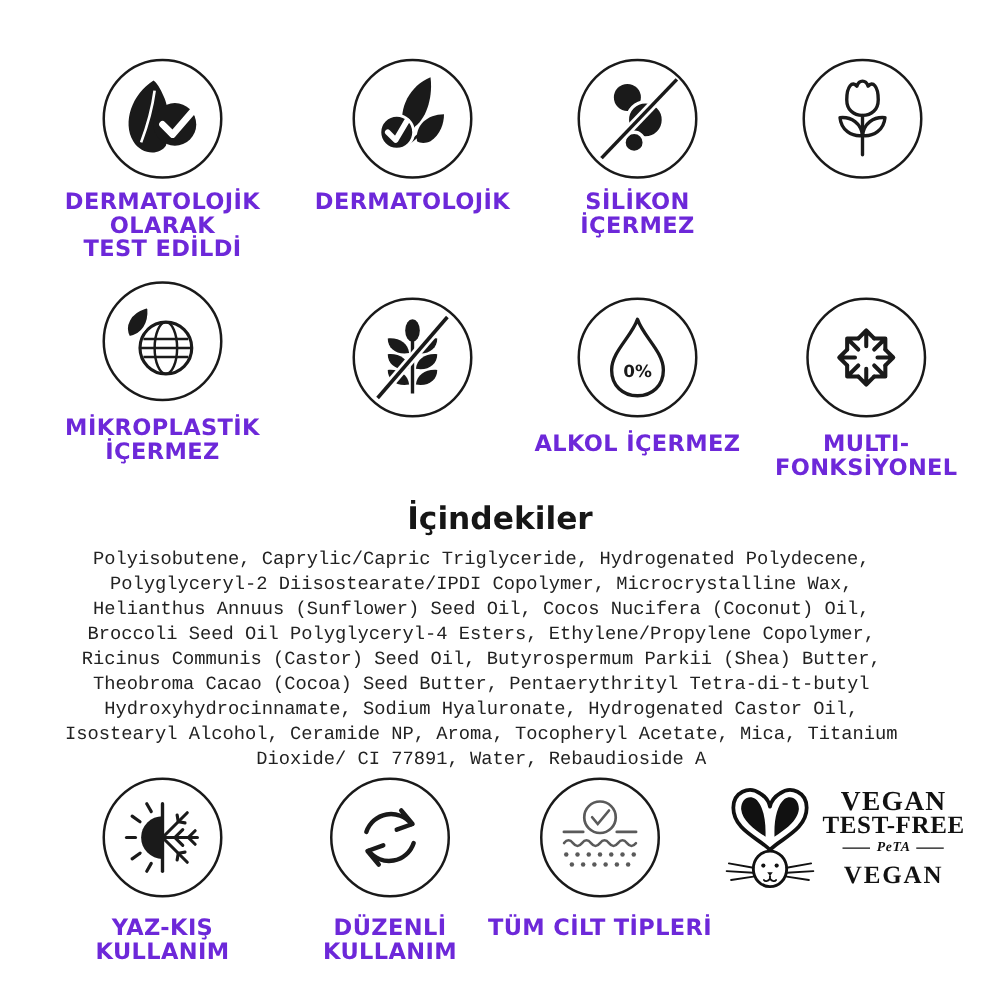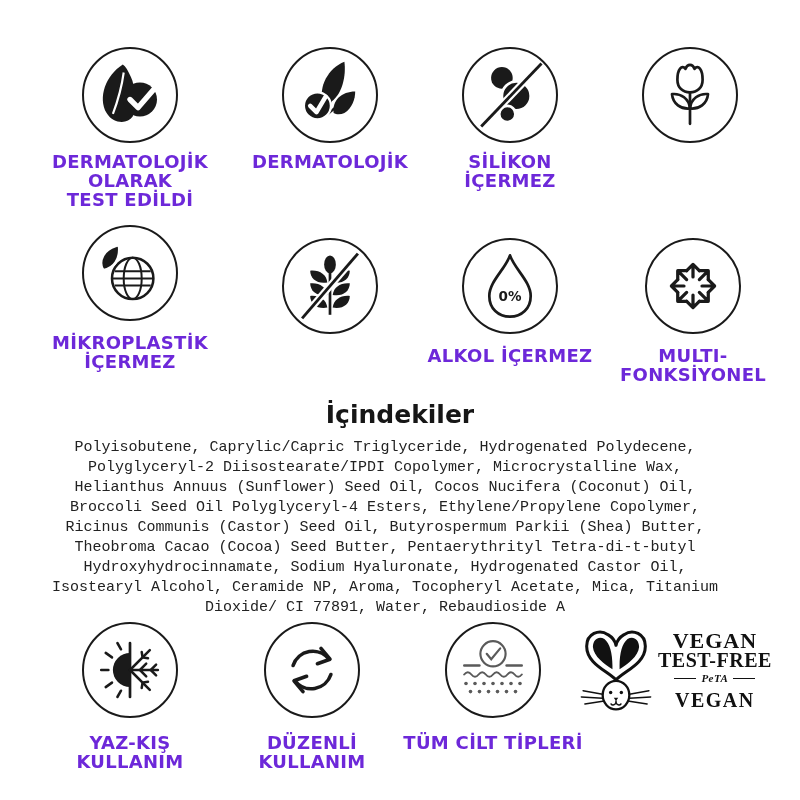--- a/index.html
+++ b/index.html
@@ -239,21 +239,21 @@
           <path d="M29 45 A23 23 0 0 1 69 38"></path>
           <path d="M60 26 L70 38 L56 43"></path>
           <path d="M71 55 A23 23 0 0 1 31 62"></path>
           <path d="M40 74 L30 62 L44 57"></path>
         </g>
       </svg>
     </div>
     <div class="badge-label">DÜZENLİ KULLANIM</div>
   </div>
 
-  <div class="badge rowC" style="left:398px; top:622px; width:190px;">
+  <div class="badge rowC" style="left:385px; top:622px; width:190px;">
     <div class="circle">
       <svg width="90" height="90" viewBox="0 0 100 100">
         <g stroke="#5a5a5a" fill="none" stroke-linecap="round">
           <line x1="18" y1="45" x2="35" y2="45" stroke-width="2.6"></line>
           <line x1="65" y1="45" x2="82" y2="45" stroke-width="2.6"></line>
           <circle cx="50" cy="32" r="14" stroke-width="2.4" fill="#ffffff"></circle>
           <path d="M43 32 L48 38 L58 26" stroke-width="2.4"></path>
           <path d="M18 55 Q22 50 26 55 T34 55 T42 55 T50 55 T58 55 T66 55 T74 55 T82 55" stroke-width="2.2"></path>
         </g>
         <g fill="#5a5a5a">

